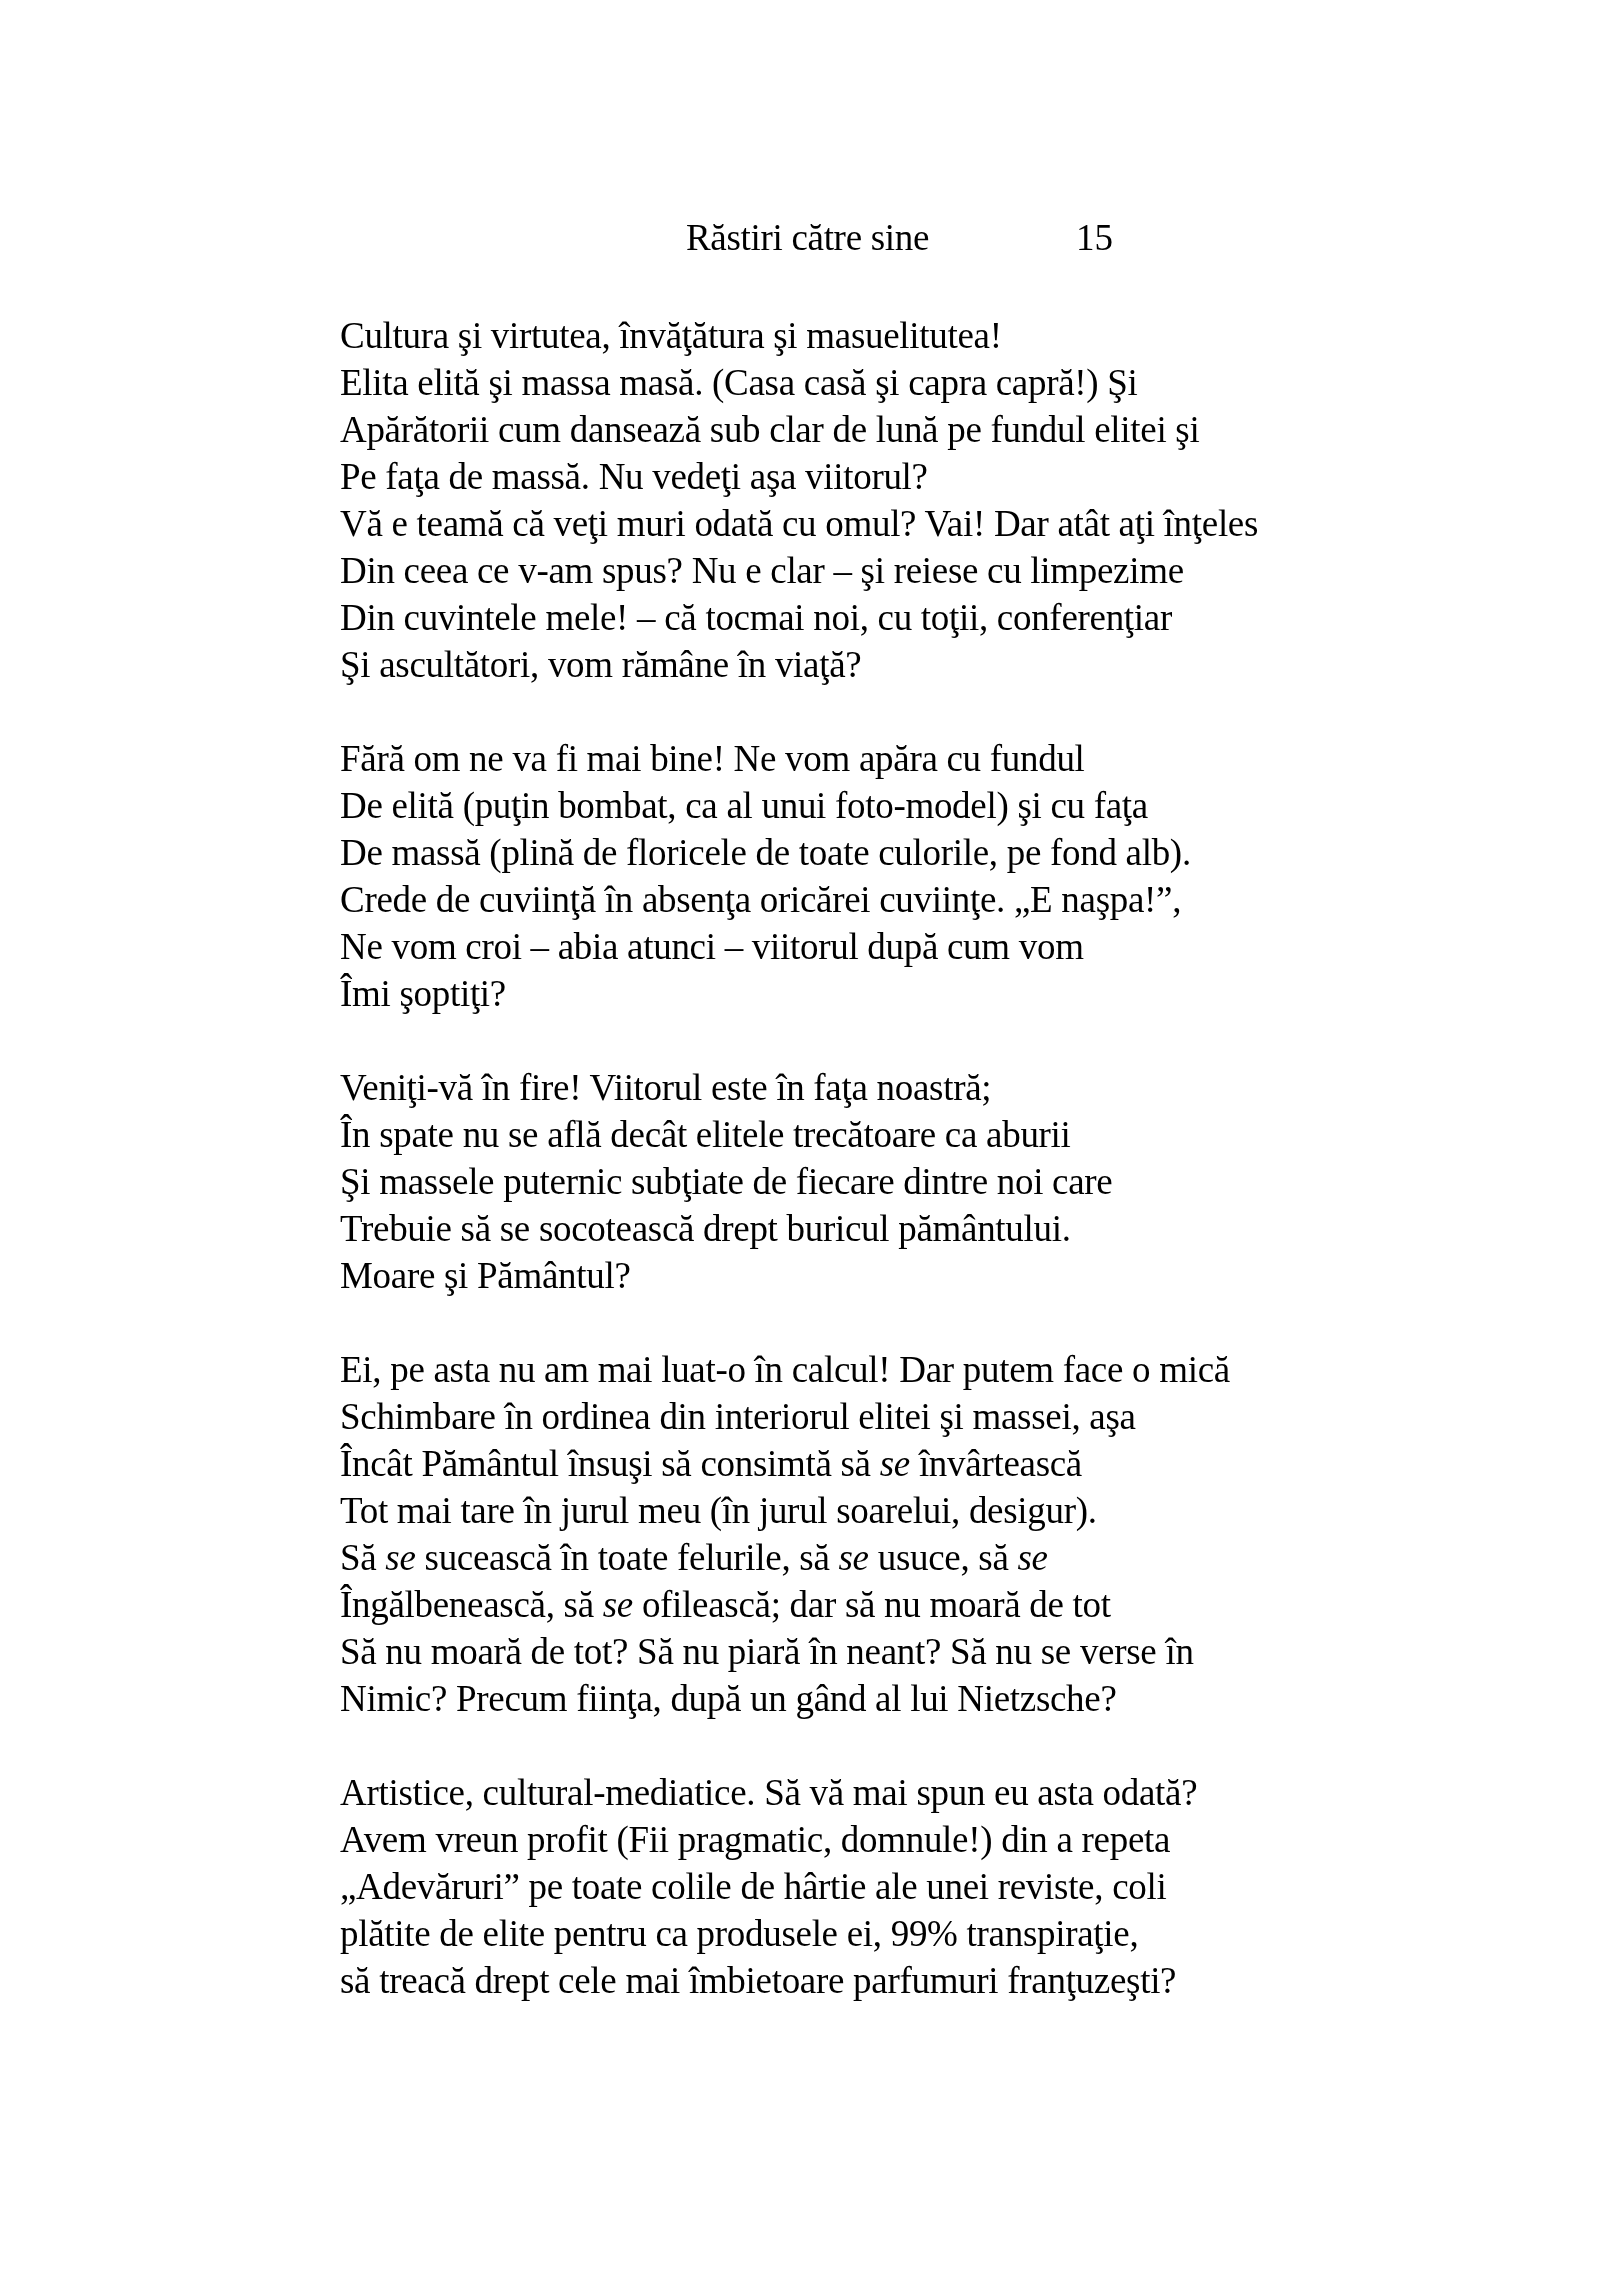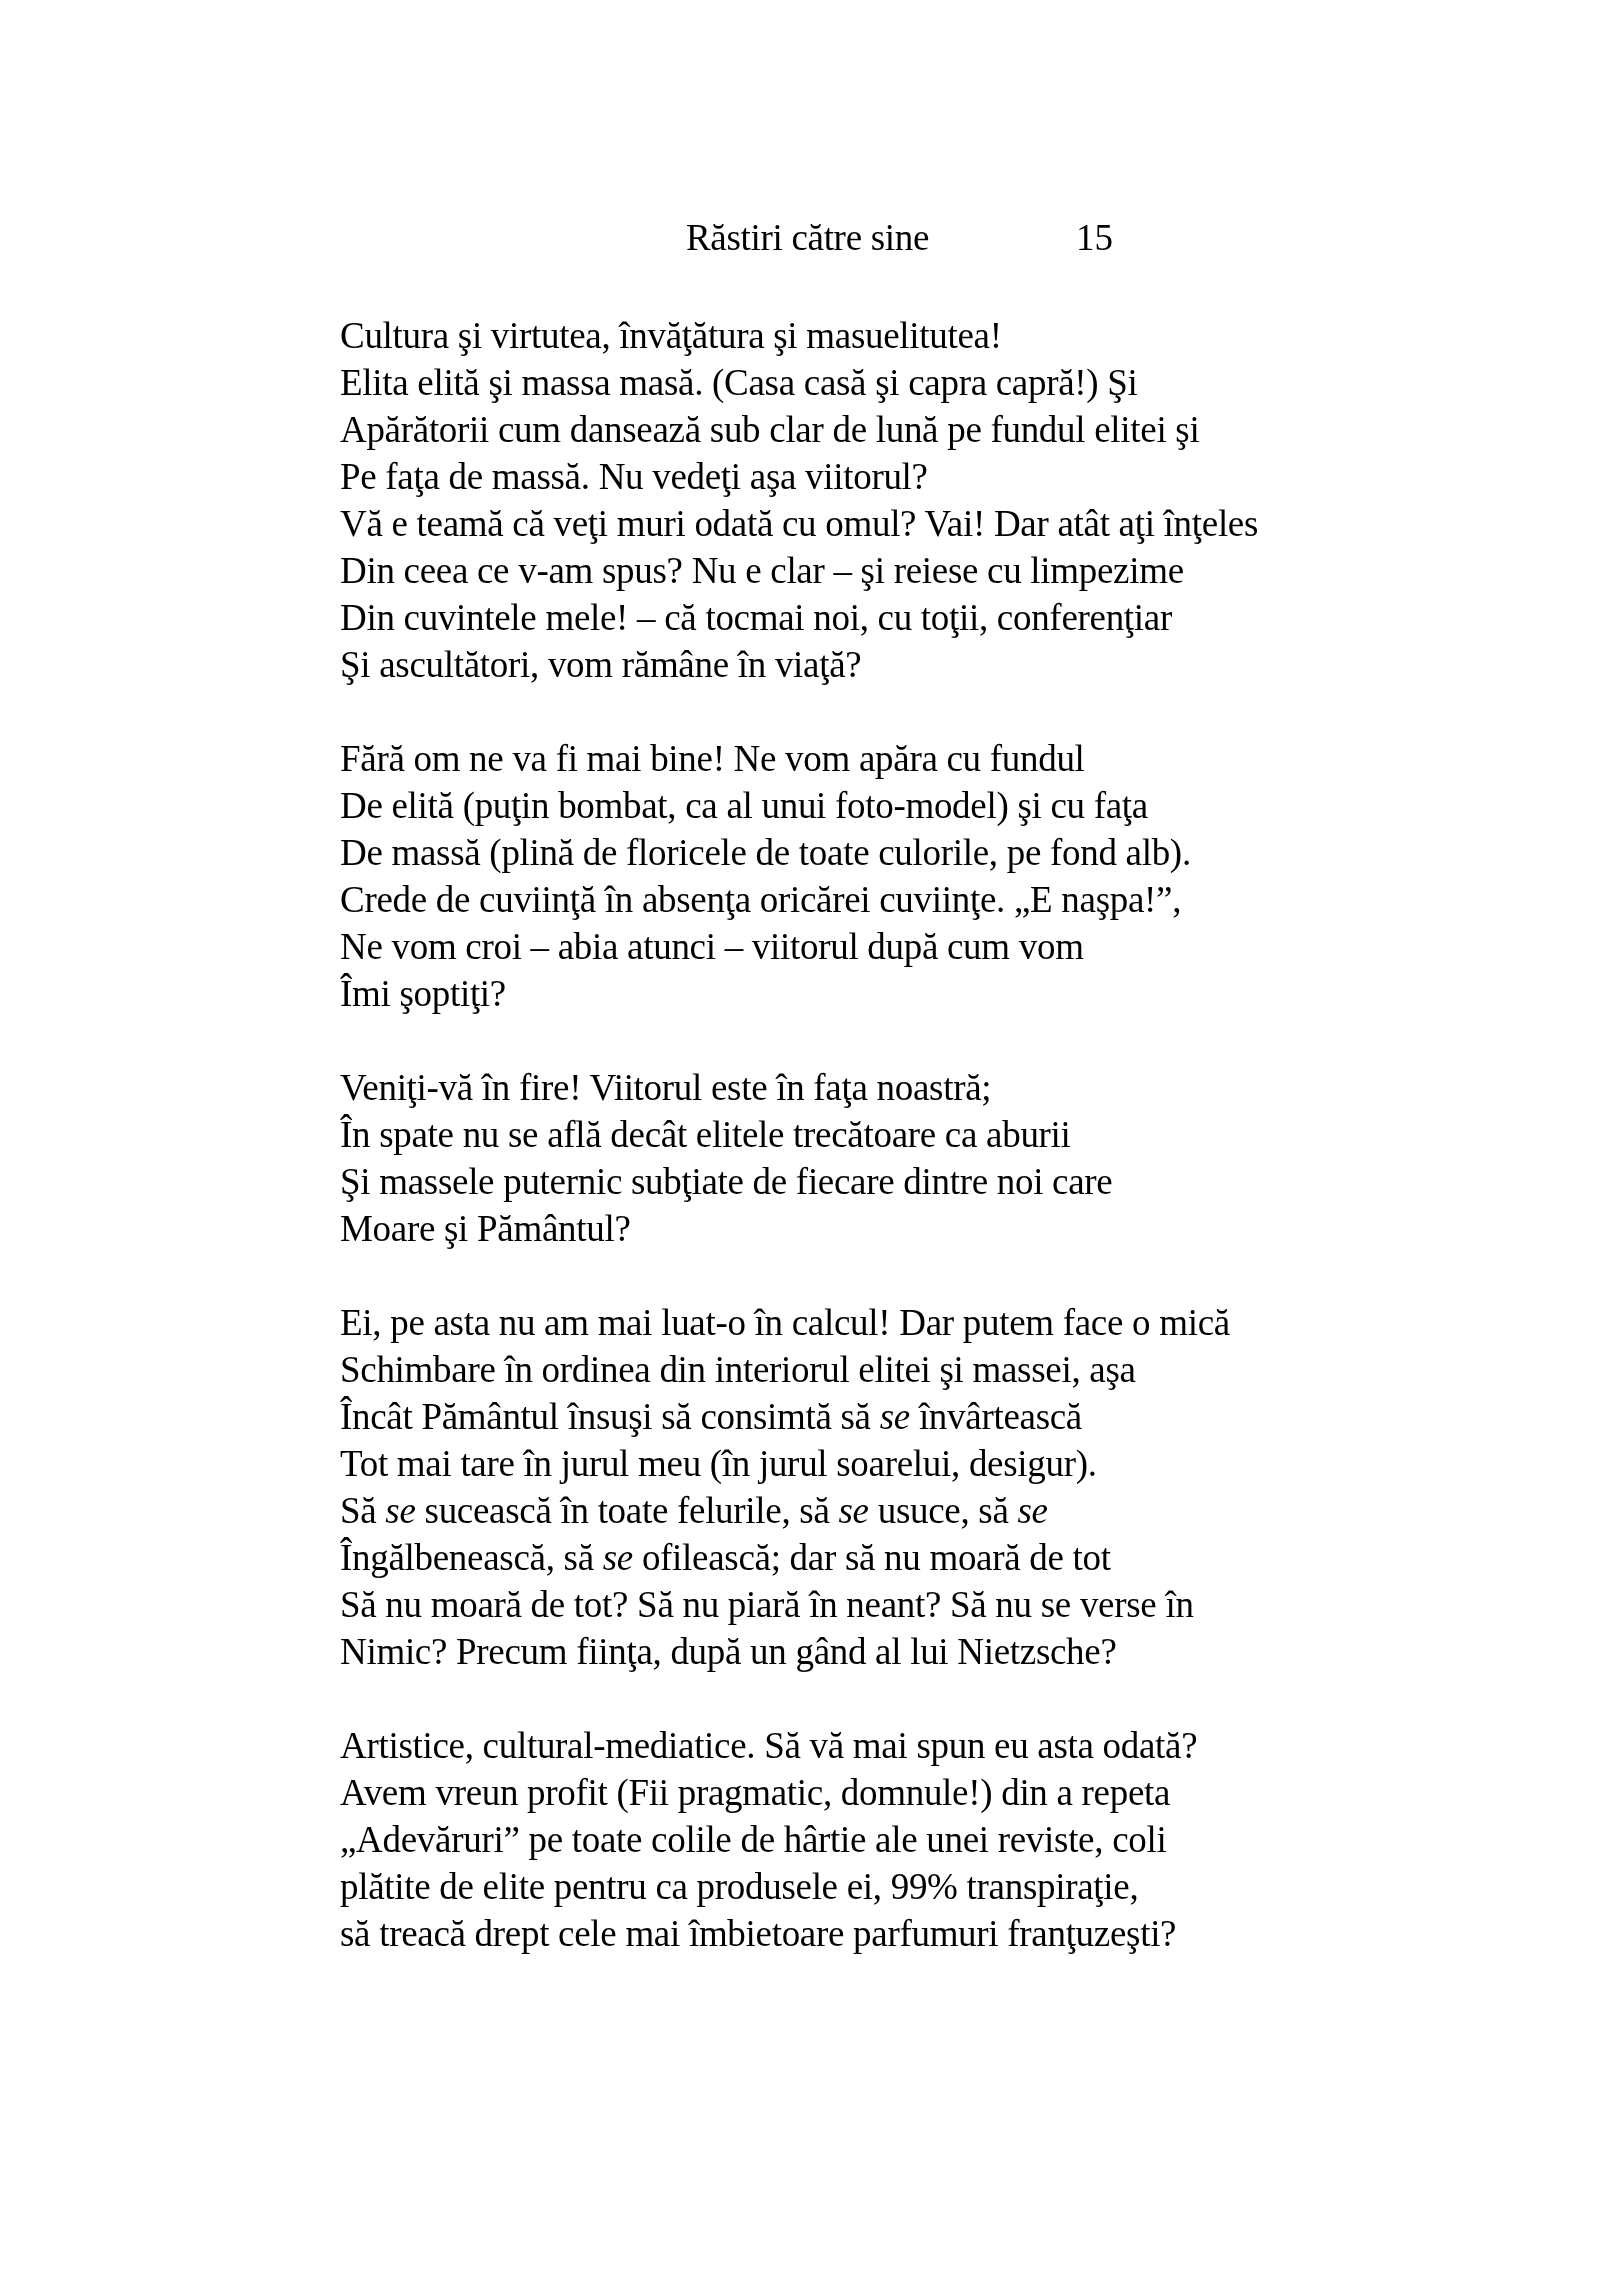--- a/index.html
+++ b/index.html
@@ -37,20 +37,21 @@
       <div class="line">De elită (puţin bombat, ca al unui foto-model) şi cu faţa</div>
       <div class="line">De massă (plină de floricele de toate culorile, pe fond alb).</div>
       <div class="line">Crede de cuviinţă în absenţa oricărei cuviinţe. „E naşpa!”,</div>
       <div class="line">Ne vom croi – abia atunci – viitorul după cum vom</div>
       <div class="line">Îmi şoptiţi?</div>
     </div>
     <div class="stanza">
       <div class="line">Veniţi-vă în fire! Viitorul este în faţa noastră;</div>
       <div class="line">În spate nu se află decât elitele trecătoare ca aburii</div>
       <div class="line">Şi massele puternic subţiate de fiecare dintre noi care</div>
+      <div class="line">Trebuie să se socotească drept buricul pământului.</div>
       <div class="line">Moare şi Pământul?</div>
     </div>
     <div class="stanza">
       <div class="line">Ei, pe asta nu am mai luat-o în calcul! Dar putem face o mică</div>
       <div class="line">Schimbare în ordinea din interiorul elitei şi massei, aşa</div>
       <div class="line">Încât Pământul însuşi să consimtă să <i>se</i> învârtească</div>
       <div class="line">Tot mai tare în jurul meu (în jurul soarelui, desigur).</div>
       <div class="line">Să <i>se</i> sucească în toate felurile, să <i>se</i> usuce, să <i>se</i></div>
       <div class="line">Îngălbenească, să <i>se</i> ofilească; dar să nu moară de tot</div>
       <div class="line">Să nu moară de tot? Să nu piară în neant? Să nu se verse în</div>

